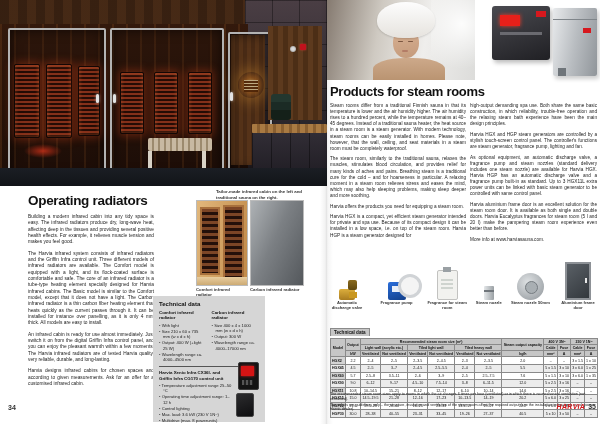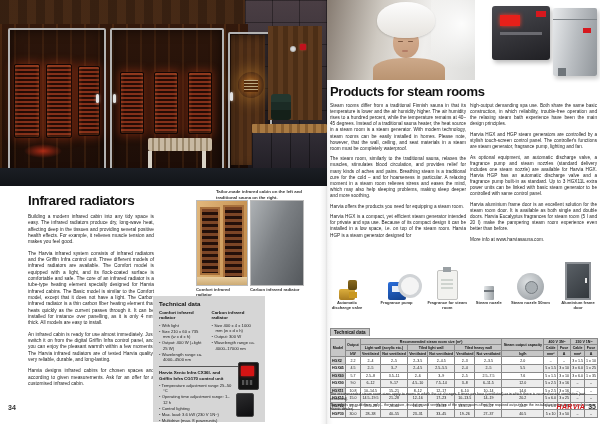--- a/index.html
+++ b/index.html
@@ -180,21 +180,21 @@
     <div class="floor"></div>
     <div class="handle h1p"></div>
       <div class="handle h2p"></div>
       <div class="handle h3p"></div>
     <div class="btn-red"></div>
       <div class="gauge"></div>
   </div>
 
   <div class="abs photo-cap">Tailor-made infrared cabin on the left and traditional sauna on the right.</div>
 
-  <h1 class="abs lp-title" style="margin:0">Infrared radiators</h1>
+  <h1 class="abs lp-title" style="margin:0">Operating radiators</h1>
 
   <div class="abs lp-paras">
       <p>Building a modern infrared cabin into any tidy space is easy. The infrared radiators produce dry, long-wave heat, affecting deep in the tissues and providing several positive health effects. For example, it relieves muscle tension and makes you feel good.</p>
       <p>The Harvia infrared system consists of infrared radiators and the Griffin Infra control unit. Three different models of infrared radiators are available. The Comfort model is equipped with a light, and its flock-coated surface is comfortable and safe. The core of an infrared radiator is a tube-type heating element specially designed for Harvia infrared cabins. The Basic model is similar to the Comfort model, except that it does not have a light. The Carbon infrared radiator is a thin carbon fiber heating element that heats quickly as the current passes through it. It can be installed for instance over panelling, as it is only 4 mm thick. All models are easy to install.</p>
       <p>An infrared cabin is ready for use almost immediately. Just switch it on from the digital Griffin Infra control panel, and you can enjoy the pleasant warmth within a few moments. The Harvia infrared radiators are of tested Harvia quality, very reliable, durable, and long-lasting.</p>
       <p>Harvia designs infrared cabins for chosen spaces and according to given measurements. Ask for an offer for a customised infrared cabin.</p>
     </div>
 
   <div class="abs fig fig-comfort">
     <i class="fc1"></i>

